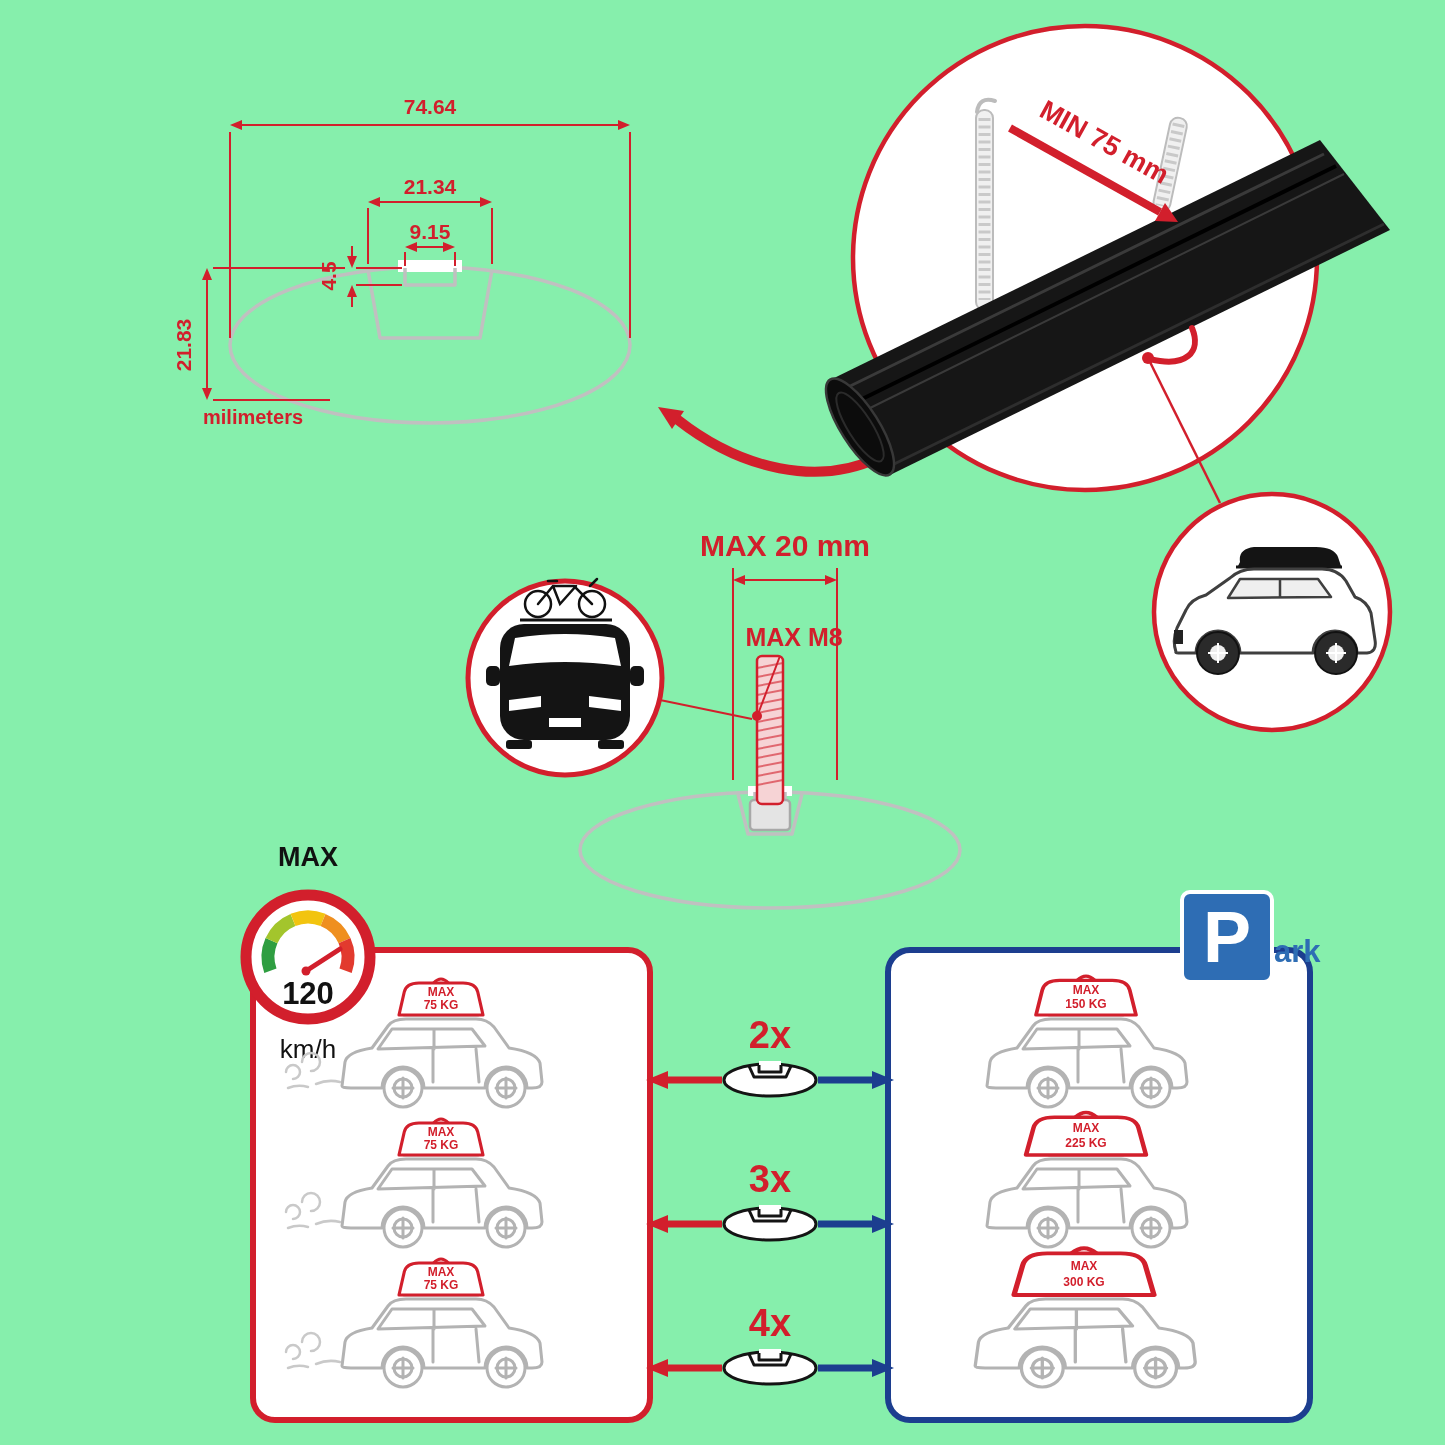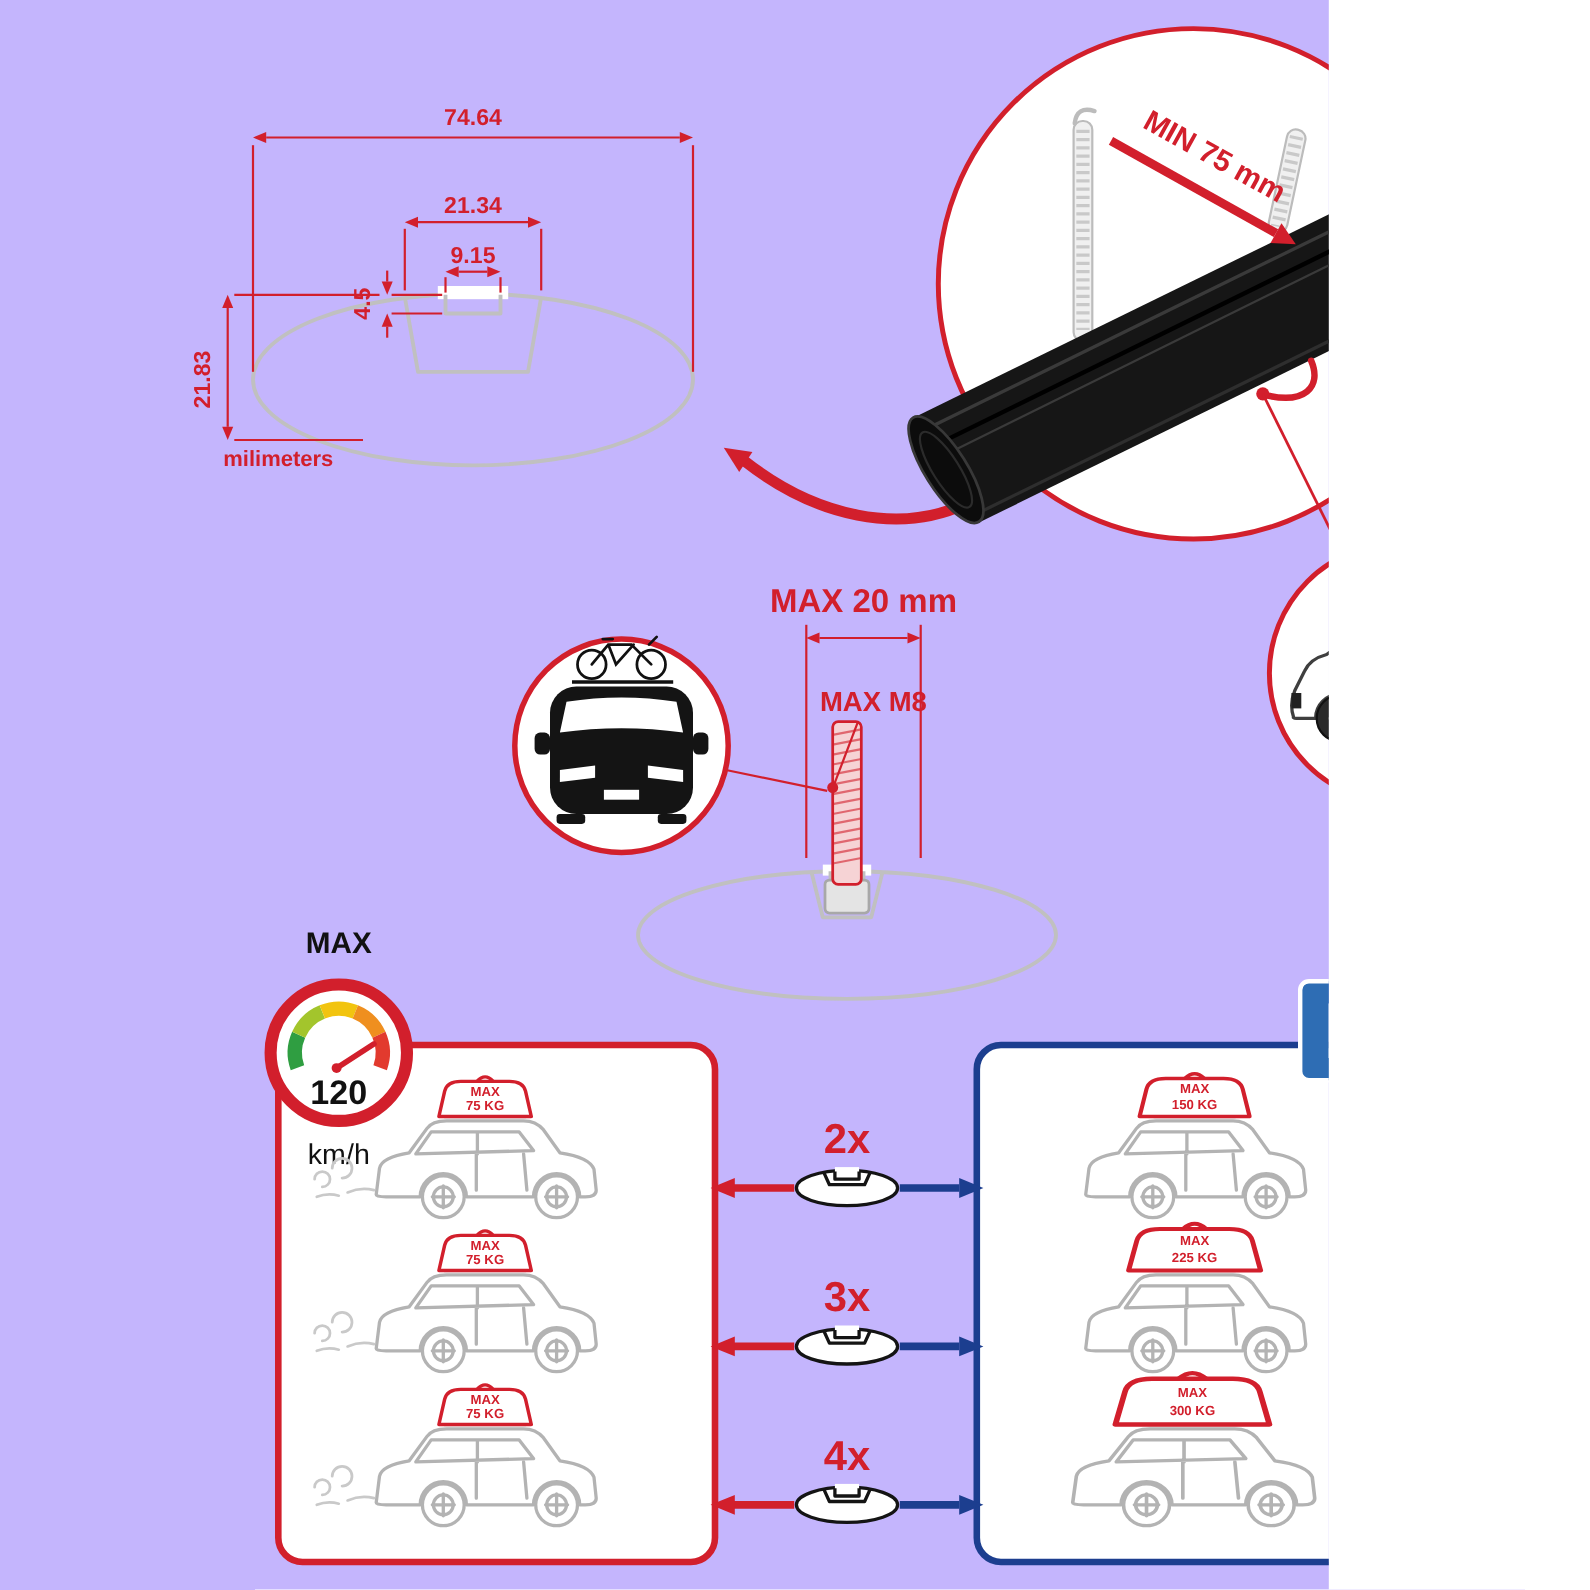--- a/index.html
+++ b/index.html
@@ -1,16 +1,16 @@
 <!DOCTYPE html>
 <html><head>
 <meta charset="utf-8">
 <style>
   html,body{margin:0;padding:0;background:#fff}
-  .canvas{position:relative;width:1208px;height:1445px;background:#c4b5fd;font-family:"Liberation Sans",sans-serif;overflow:hidden}
+  .canvas{position:relative;width:1445px;height:1445px;background:#86efac;font-family:"Liberation Sans",sans-serif;overflow:hidden}
   svg{display:block}
   svg text{font-family:"Liberation Sans",sans-serif}
   .dim-t{fill:#d21f2c;font-weight:bold;font-size:21px;text-anchor:middle}
   .unit-t{fill:#d21f2c;font-weight:bold;font-size:20px}
   .min-t{fill:#d21f2c;font-weight:bold;font-size:27px;text-anchor:middle}
   .spec-big{fill:#d21f2c;font-weight:bold;font-size:30px;text-anchor:middle}
   .spec-sm{fill:#d21f2c;font-weight:bold;font-size:25px;text-anchor:middle}
   .qty-t{fill:#d21f2c;font-weight:bold;font-size:38px;text-anchor:middle}
   .cargo-t{fill:#d21f2c;font-weight:bold;font-size:12px;text-anchor:middle}
   .speed-max{fill:#111;font-weight:bold;font-size:27px;text-anchor:middle}

